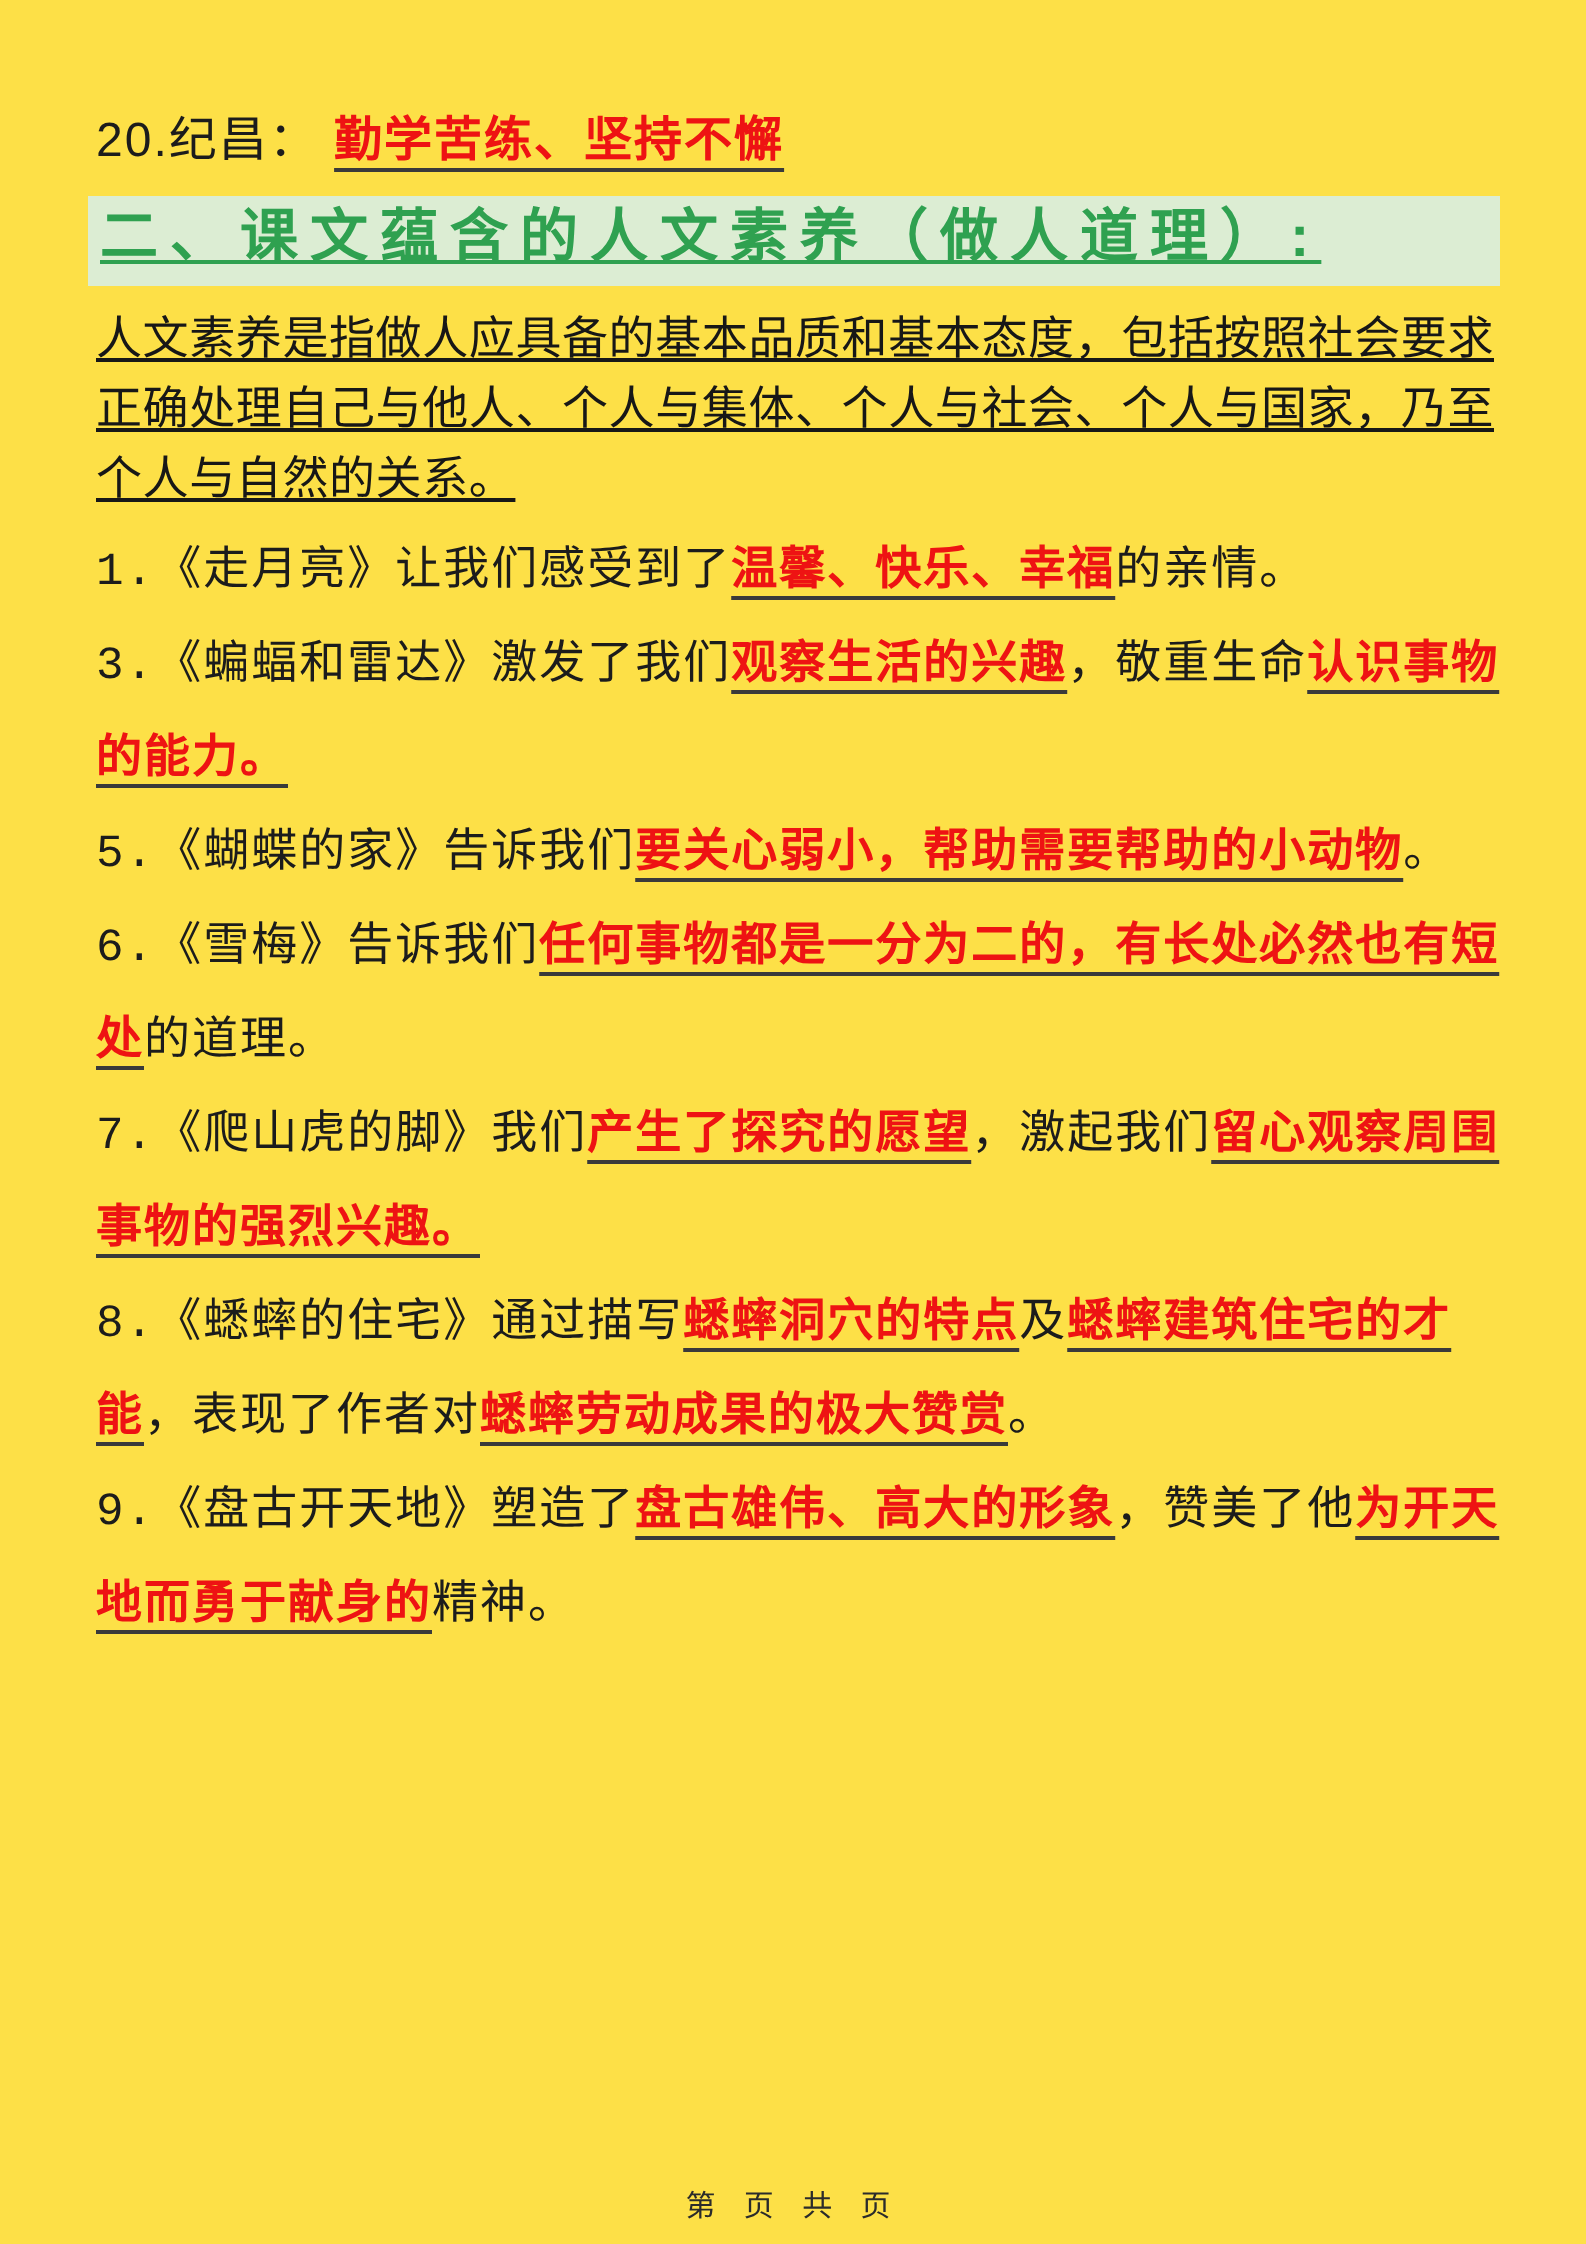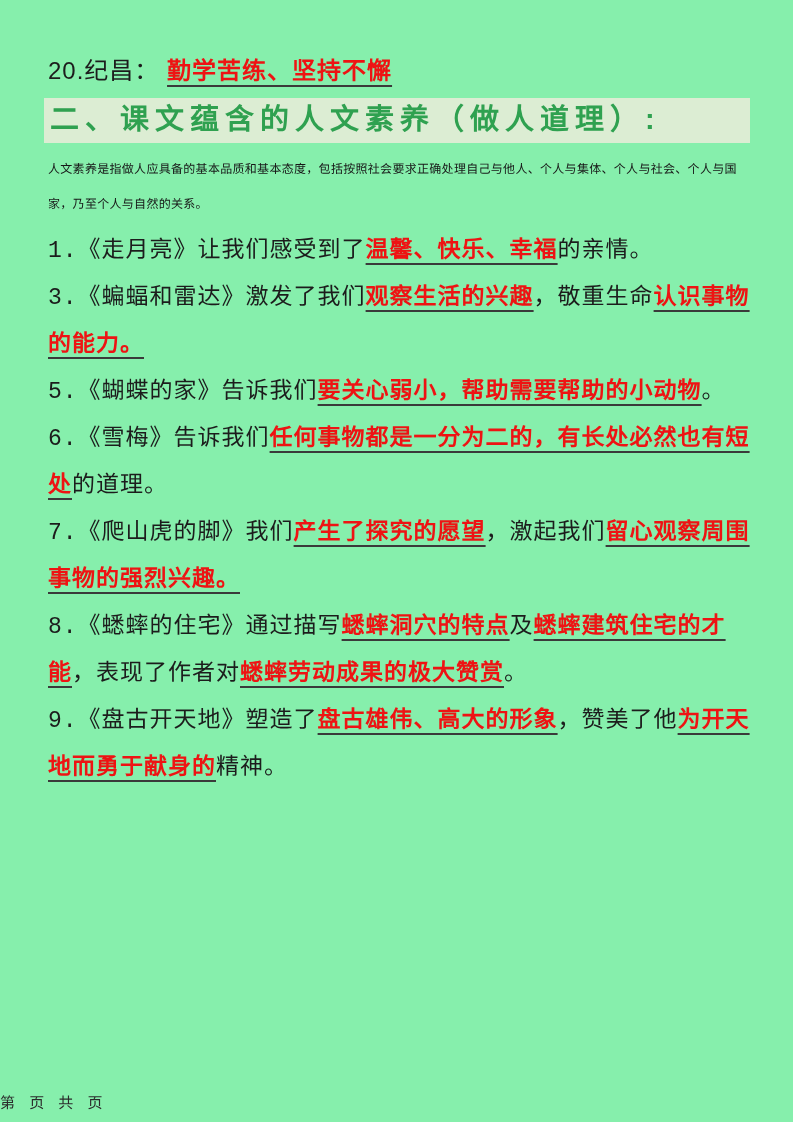--- a/index.html
+++ b/index.html
@@ -12,21 +12,21 @@
   *{margin:0;padding:0;box-sizing:border-box;}
   html,body{background:#ffffff;}
   body{
     font-family:"Liberation Sans","DejaVu Sans",sans-serif;
     color:var(--ink);
   }
   .page{
     position:relative;
     width:793px;
     height:1122px;
-    background:#86efac;
+    background:#fde047;
     padding:54px 45px 0 48px;
     overflow:hidden;
   }
   .top-line{
     font-size:24px;
     line-height:34px;
     letter-spacing:1px;
     white-space:nowrap;
   }
   .top-line .prefix{color:var(--ink);}
@@ -42,44 +42,47 @@
     margin-left:-4px;
     margin-top:10px;
     width:706px;
     background:var(--green-bg);
     color:var(--green-text);
     font-size:29px;
     font-weight:700;
     letter-spacing:6px;
     line-height:43px;
     padding:0 6px 2px 6px;
+    text-decoration:underline;
   }
   .desc{
     margin-top:9px;
-    font-size:12px;
+    font-size:23px;
     line-height:35px;
     letter-spacing:0.3px;
     color:#171717;
+    text-decoration:underline;
   }
   .items{
     margin-top:6px;
     width:702px;
     font-family:Liberation Mono, monospace;
   }
   .item{
     font-size:23px;
     line-height:47px;
     letter-spacing:1px;
     color:var(--ink);
   }
   .footer{
     position:absolute;
     left:0;
     bottom:10px;
     width:100%;
+    text-align:center;
     font-size:15px;
     letter-spacing:5px;
     color:#2b2b2b;
   }
 </style>
 </head>
 <body>
 
 <div class="page">
 

